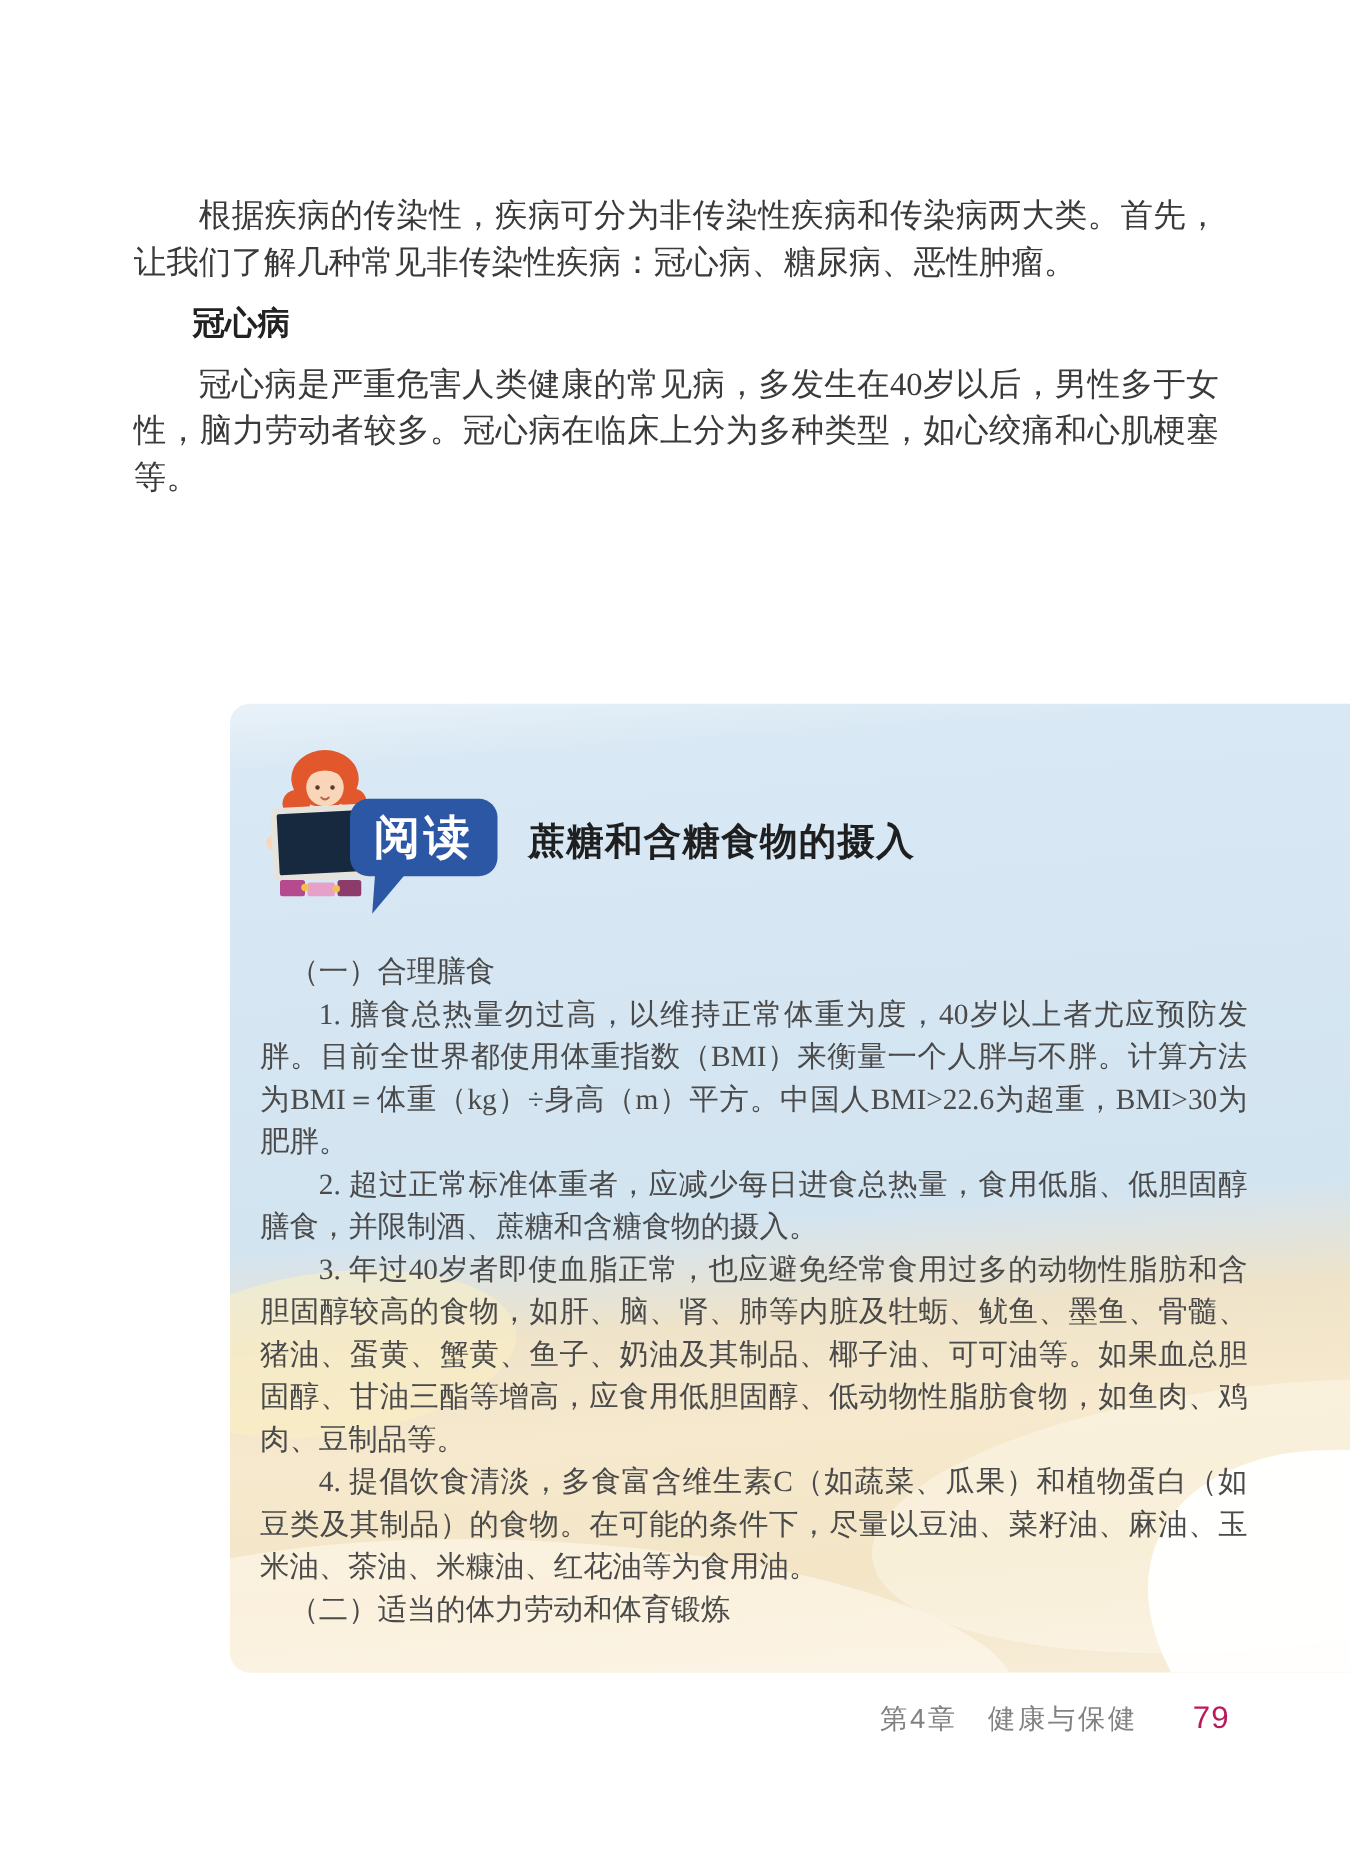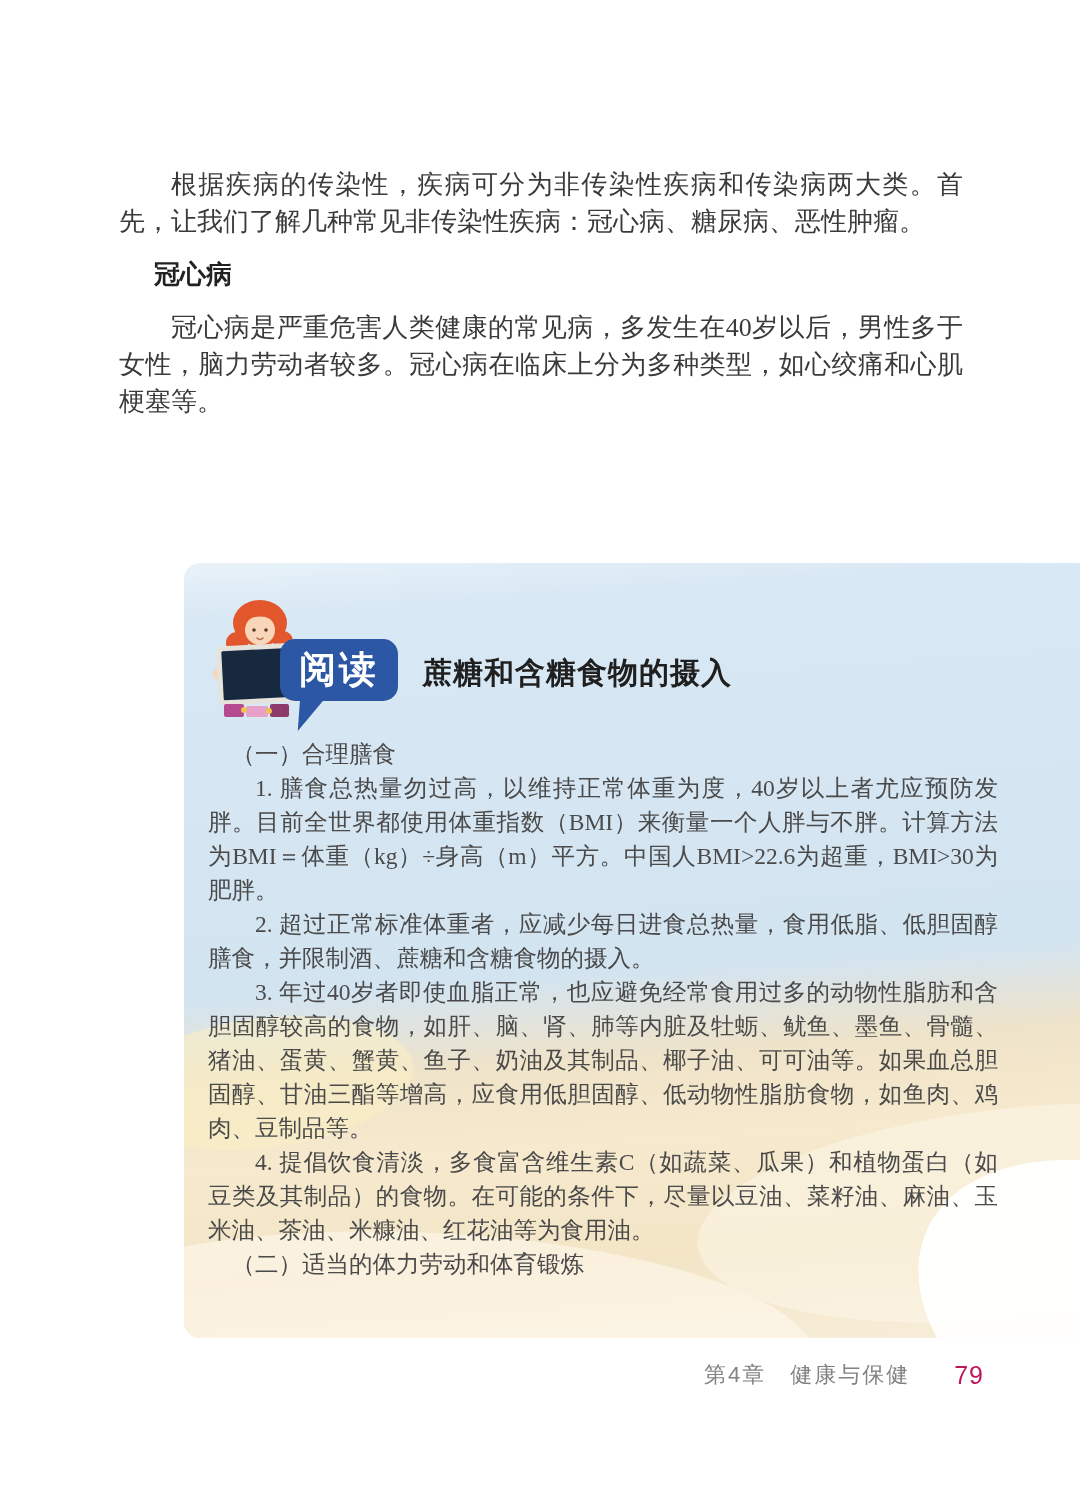--- a/index.html
+++ b/index.html
@@ -11,21 +11,21 @@
     overflow:hidden;
     font-family:"Liberation Serif","DejaVu Serif",serif;
   }
 
   
   .body-text {
     position:absolute; left:103px; top:150px; width:876px;
     font-size:26px; line-height:37px; color:#3a3a3a;
     text-align:justify;
   }
-  .body-text p { text-indent:2em; margin:16px; }
+  .body-text p { text-indent:2em; margin:4px; }
   .body-text h3 {
     font-family:"Liberation Sans","DejaVu Sans",sans-serif;
     font-weight:bold; font-size:26px; line-height:37px;
     color:#222222; text-indent:1.5em; margin:12px;
   }
 
   
   .reading-box {
     position:absolute; left:136px; top:563px;
     width:1012px; height:775px;
@@ -68,31 +68,31 @@
   }
 
   .box-title {
     position:absolute; left:238px; top:90px;
     font-family:"Liberation Sans","DejaVu Sans",sans-serif;
     font-weight:bold; font-size:30px; color:#1f1f1f;
     letter-spacing:1px;
   }
 
   .box-body {
-    position:absolute; left:24px; top:174px; width:790px;
+    position:absolute; left:24px; top:198px; width:790px;
     font-size:23.5px; line-height:34px; color:#4a4a4a;
     text-align:justify; z-index:2;
   }
   .box-body .sub  { text-indent:1em; margin:0; }
   .box-body .item { text-indent:2em; margin:0; }
 
   
   .footer {
     position:absolute; top:1360px; right:96px;
-    display:flex; align-items:flex-end; gap:44px;
+    display:flex; align-items:flex-start; gap:44px;
     font-family:"Liberation Sans","DejaVu Sans",sans-serif;
   }
   .footer .chapter { font-size:22px; color:#828282; letter-spacing:2px; }
   .footer .pagenum { font-size:25px; color:#be185d; letter-spacing:1px; }
 </style>
 </head>
 <body>
 
 <div class="page">
 

